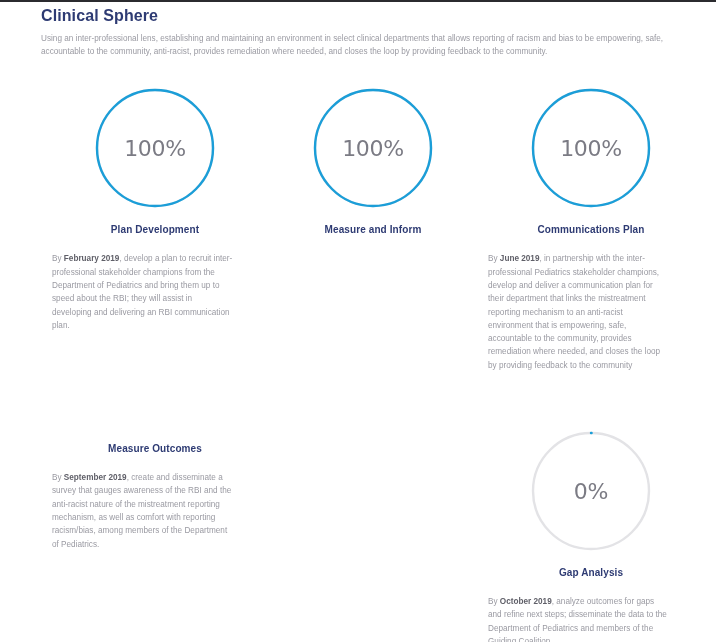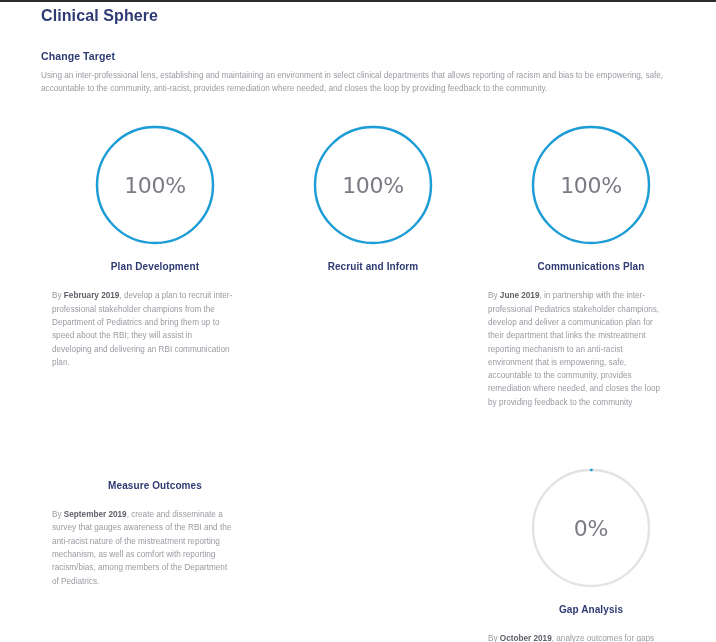--- a/index.html
+++ b/index.html
@@ -121,21 +121,20 @@
 </style>
 </head>
 <body>
 
 <div class="top-bar"></div>
 
 <div class="page">
 
   <h1 class="sphere-title">Clinical Sphere</h1>
 
-  <h2 class="section-title">Change Target</h2>
 
   <p class="section-desc">Using an inter-professional lens, establishing and maintaining an environment in select clinical departments that allows reporting of racism and bias to be empowering, safe, accountable to the community, anti-racist, provides remediation where needed, and closes the loop by providing feedback to the community.</p>
 
   <div class="row row-cards">
 
     <div class="card">
       <div class="dial-wrap">
         <svg class="dial-svg" viewBox="0 0 124 124">
           <circle cx="62" cy="62" r="58" fill="none" stroke="#e3e3e6" stroke-width="2.4"></circle>
           <circle cx="62" cy="62" r="58" fill="none" stroke="#1b9ed8" stroke-width="2.4" stroke-dasharray="364.4 364.4" stroke-dashoffset="0" stroke-linecap="round" transform="rotate(-90 62 62)"></circle>
@@ -147,21 +146,21 @@
     </div>
 
     <div class="card">
       <div class="dial-wrap">
         <svg class="dial-svg" viewBox="0 0 124 124">
           <circle cx="62" cy="62" r="58" fill="none" stroke="#e3e3e6" stroke-width="2.4"></circle>
           <circle cx="62" cy="62" r="58" fill="none" stroke="#1b9ed8" stroke-width="2.4" stroke-dasharray="364.4 364.4" stroke-dashoffset="0" stroke-linecap="round" transform="rotate(-90 62 62)"></circle>
         </svg>
         <span class="dial-value">100%</span>
       </div>
-      <div class="card-label">Recruit and Inform</div>
+      <div class="card-label">Measure and Inform</div>
     </div>
 
     <div class="card">
       <div class="dial-wrap">
         <svg class="dial-svg" viewBox="0 0 124 124">
           <circle cx="62" cy="62" r="58" fill="none" stroke="#e3e3e6" stroke-width="2.4"></circle>
           <circle cx="62" cy="62" r="58" fill="none" stroke="#1b9ed8" stroke-width="2.4" stroke-dasharray="364.4 364.4" stroke-dashoffset="0" stroke-linecap="round" transform="rotate(-90 62 62)"></circle>
         </svg>
         <span class="dial-value">100%</span>
       </div>

